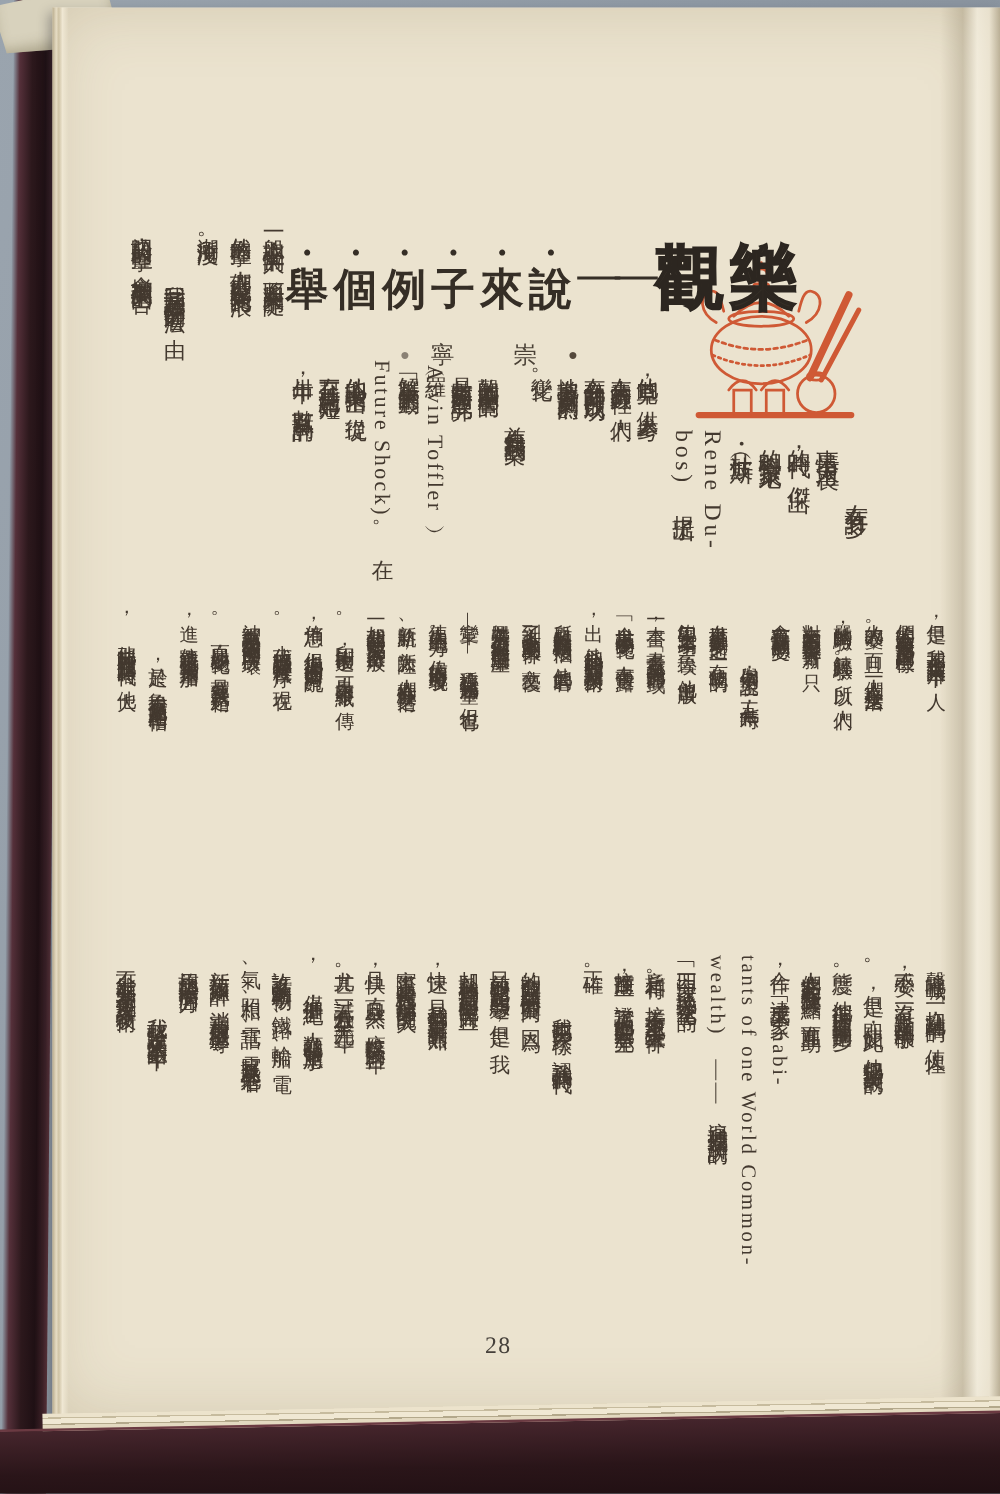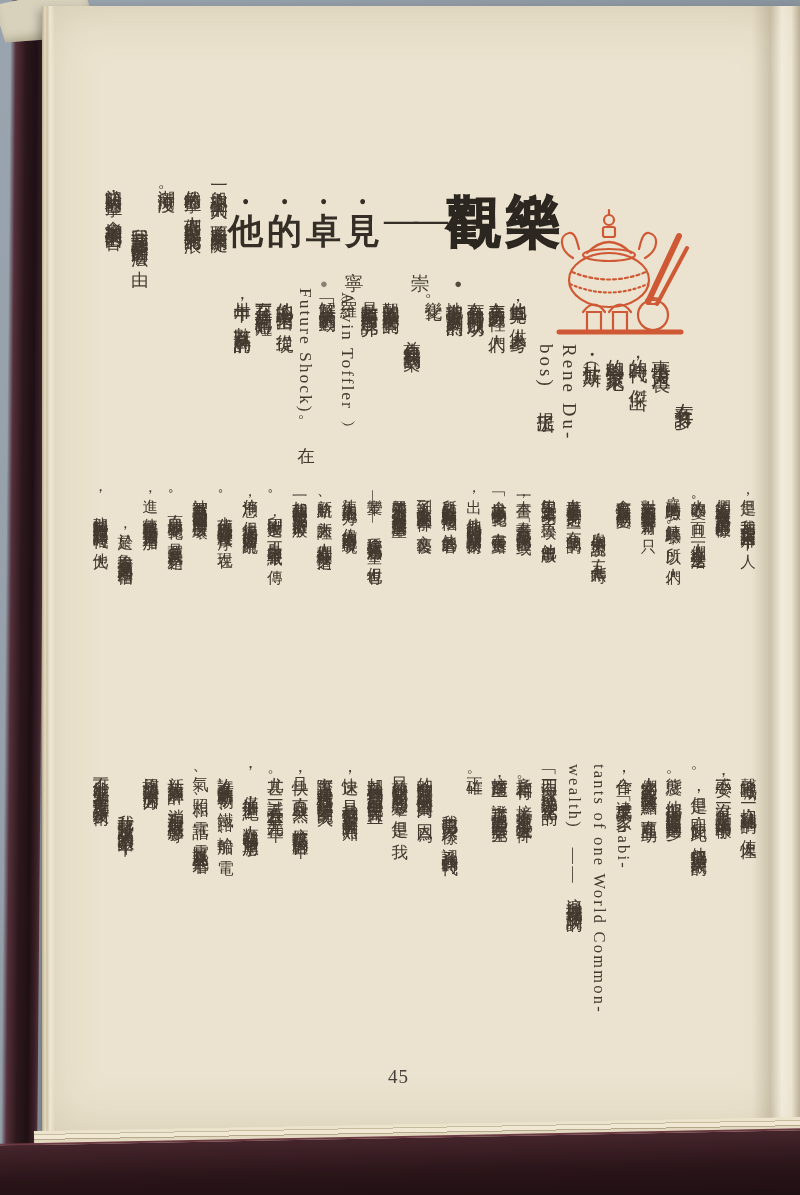--- a/index.html
+++ b/index.html
@@ -83,21 +83,21 @@
         <path d="M40 51 Q62 29 84 51"></path>
         <rect x="56" y="25" width="12" height="10" rx="2"></rect>
         <circle cx="62" cy="18" r="5"></circle>
         <path d="M62 8 v5"></path>
         <path d="M26 56 C12 48 12 33 22 31 C28 30 30 39 32 47"></path>
         <path d="M98 56 C112 48 112 33 102 31 C96 30 94 39 92 47"></path>
       </g>
     </svg>
 
     <div class="title-row">
-      <span class="t-em">他的卓見</span>
+      <span class="t-em">舉個例子來說</span>
       <span class="t-dash">——</span>
       <span class="t-bold">觀樂</span>
     </div>
 
     <div class="author-row">
       <span class="a-dot">●</span>
       <span class="a-name">寧　崇</span>
       <span class="a-dot dark">●</span>
     </div>
 
@@ -189,18 +189,18 @@
         <div class="tcol">尤甚。試看一八五〇年至一九〇〇年</div>
         <div class="tcol">，僅半個世紀，人類就發明並應用了</div>
         <div class="tcol">許許多多的新事物：鐵路、輪船、電</div>
         <div class="tcol">氣、照相、電話、電報以及其他若干</div>
         <div class="tcol">新技術如麻醉、消毒和放射線攝影等</div>
         <div class="tcol">施用於醫治疾病方面。</div>
         <div class="tcol">　　我敢打賭說在未來的數十年中，</div>
         <div class="tcol">不可能有如工業革命創造許多新技術</div>
     </div>
 
-    <div class="pageno">45</div>
+    <div class="pageno">28</div>
   </div>
 
   <div class="pagestack-bottom"></div>
   <div class="cover-bottom"></div>
 </div>
 
 </body></html>

